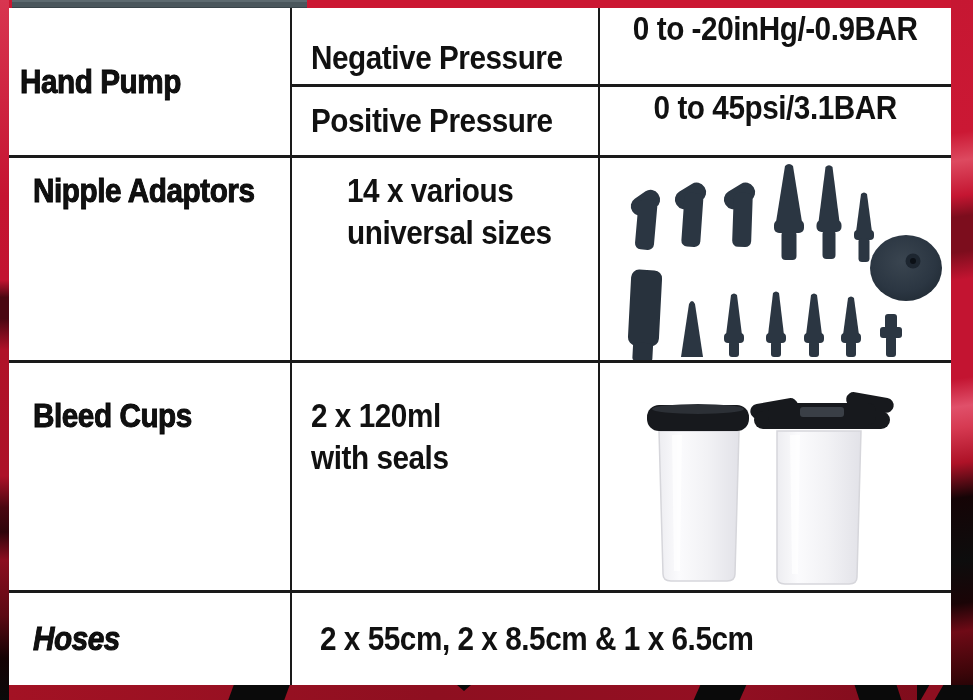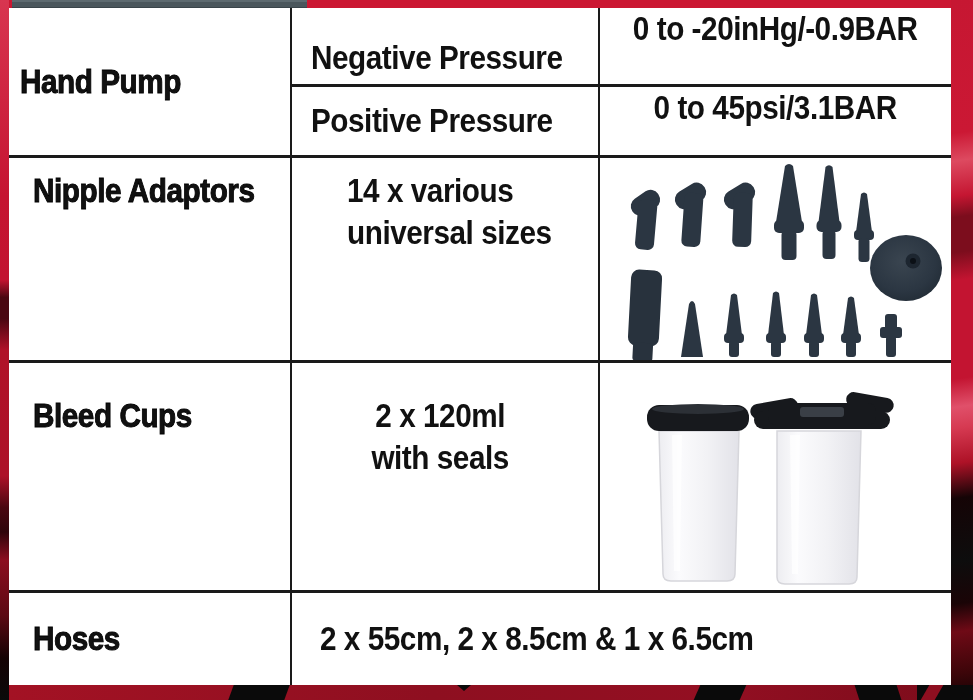--- a/index.html
+++ b/index.html
@@ -183,21 +183,21 @@
             <rect x="-11" y="13" width="22" height="11" rx="3"></rect>
             <rect x="-5" y="22" width="10" height="21" rx="3"></rect>
           </g>
         </g>
       </svg>
     </div>
 
     <div class="cell lbl" style="left:0;top:355px;width:281px;height:227px;padding:32px 0 16px 24px;box-sizing:border-box;">
       <span class="cnd">Bleed Cups</span>
     </div>
-    <div class="cell stack" style="left:283px;top:355px;width:306px;height:227px;padding:32px 0 0 19px;box-sizing:border-box;text-align:center;">
+    <div class="cell stack" style="left:283px;top:355px;width:306px;height:227px;padding:32px 0 0 19px;box-sizing:border-box;">
       <span class="cnd">2 x 120ml</span>
       <span class="cnd">with seals</span>
     </div>
     <div class="cell" style="left:591px;top:355px;width:351px;height:227px;">
       <svg width="351" height="227" viewBox="0 0 351 227">
         <defs>
           <linearGradient id="cg" x1="0" y1="0" x2="1" y2="0">
             <stop offset="0%" stop-color="#ededf1"></stop>
               <stop offset="25%" stop-color="#fbfbfd"></stop>
             <stop offset="60%" stop-color="#f2f2f5"></stop>
@@ -217,21 +217,21 @@
           <path d="M190,72 L200,72 L198,211 L192,211 Z" fill="#ffffff" opacity="0.7"></path>
           <rect x="150" y="38" width="48" height="15" rx="7.5" fill="#17191d" transform="rotate(-10 174 45)"></rect>
           <rect x="246" y="32" width="48" height="15" rx="7.5" fill="#17191d" transform="rotate(10 270 39)"></rect>
           <rect x="154" y="48" width="136" height="18" rx="9" fill="#17191d"></rect>
           <rect x="168" y="40" width="108" height="22" rx="8" fill="#17191d"></rect>
           <rect x="200" y="44" width="44" height="10" rx="3" fill="#3a3f46"></rect>
         </g>
       </svg>
     </div>
 
-    <div class="cell lbl vctr" style="left:0;top:585px;width:281px;height:92px;padding-left:24px;box-sizing:border-box;">
+    <div class="cell lbl vctr" style="left:0;top:585px;width:281px;height:92px;padding-left:24px;box-sizing:border-box;font-style:italic;">
       <span class="cnd">Hoses</span>
     </div>
     <div class="cell vctr" style="left:283px;top:585px;width:659px;height:92px;padding-left:28px;box-sizing:border-box;">
       <span class="cnd">2 x 55cm, 2 x 8.5cm &amp; 1 x 6.5cm</span>
     </div>
 
   </div>
 </div>
 
 </body></html>

